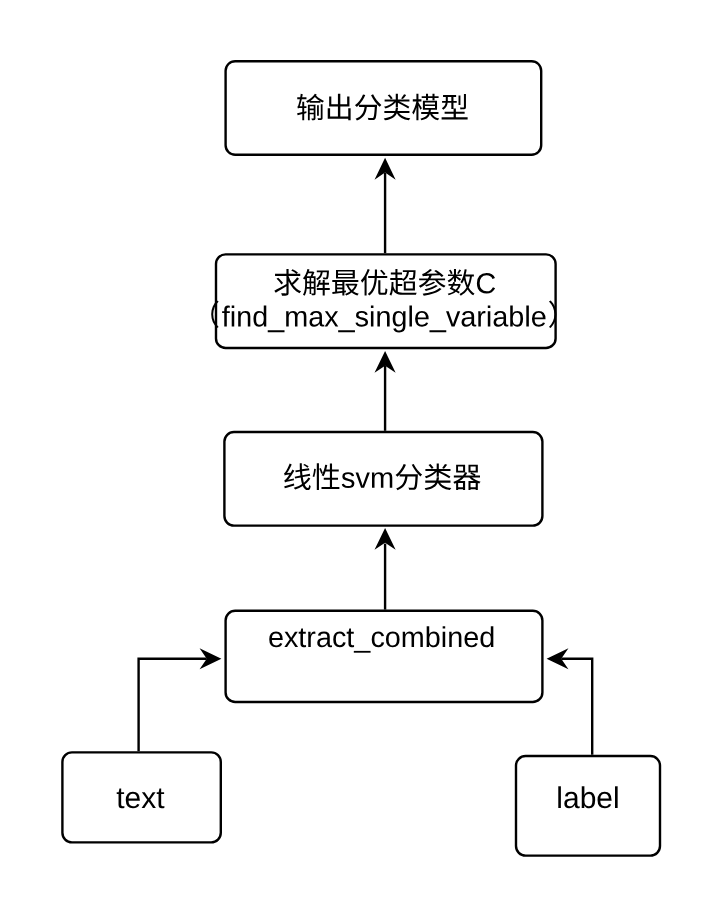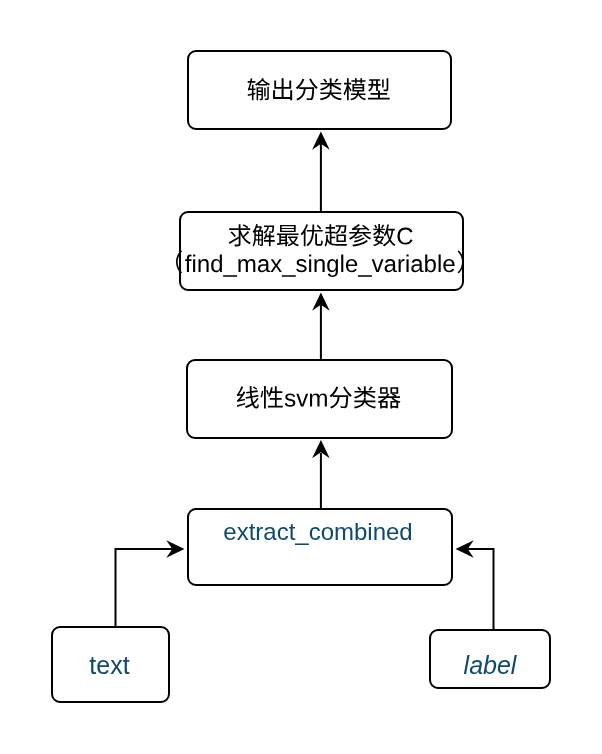--- a/index.html
+++ b/index.html
@@ -1,29 +1,29 @@
 <!DOCTYPE html>
 <html><head>
 <meta charset="utf-8">
 <style>
   html,body { margin:0; padding:0; background:#ffffff; }
   .canvas { position:relative; width:602px; height:754px; background:#ffffff;
             font-family:"Liberation Sans","DejaVu Sans",sans-serif; overflow:hidden; }
   .node { position:absolute; box-sizing:border-box; background:#ffffff;
           border:2px solid #000000; border-radius:9px; }
-  .lbl { position:absolute; left:0; right:0; text-align:center; color:#0c4a6e;
+  .lbl { position:absolute; left:0; right:0; text-align:center; color:#000000;
          line-height:28px; white-space:nowrap; }
   .lbl span { display:block; }
   .ghost { color:transparent; }
   #n-output-model    { left:187px; top:50px;  width:265px; height:80px; }
   #n-solve-best-c    { left:179px; top:211px; width:285px; height:80px; }
   #n-linear-svm      { left:186px; top:359px; width:267px; height:80px; }
   #n-extract-features{ left:187px; top:508px; width:266px; height:78px; }
-  #n-text-input      { left:51px;  top:626px; width:119px; height:77px;padding-left:28px; }
-  #n-label-input     { left:429px; top:629px; width:122px; height:60px;font-style:italic; }
+  #n-text-input      { left:51px;  top:626px; width:134px; height:77px;padding-left:28px; }
+  #n-label-input     { left:429px; top:629px; width:122px; height:85px; }
   #n-output-model .lbl     { top:24px; font-size:26px; }
   #n-solve-best-c .lbl     { top:9px;  font-size:25px; }
   #n-linear-svm .lbl       { top:24px; font-size:26px; }
   #n-extract-features .lbl { top:8px; left:-2px; right:2px; font-size:24px; }
   #n-text-input .lbl       { top:23px; left:-1px; right:1px; font-size:25px; }
   #n-label-input .lbl      { top:20px; font-size:25px; }
   svg.overlay { position:absolute; left:0; top:0; pointer-events:none; }
   svg.overlay .edge  { stroke:#000000; stroke-width:2; fill:none; }
   svg.overlay .ahead { fill:#000000; stroke:none; }
   svg.overlay .glyphs path { fill:#000000; }

